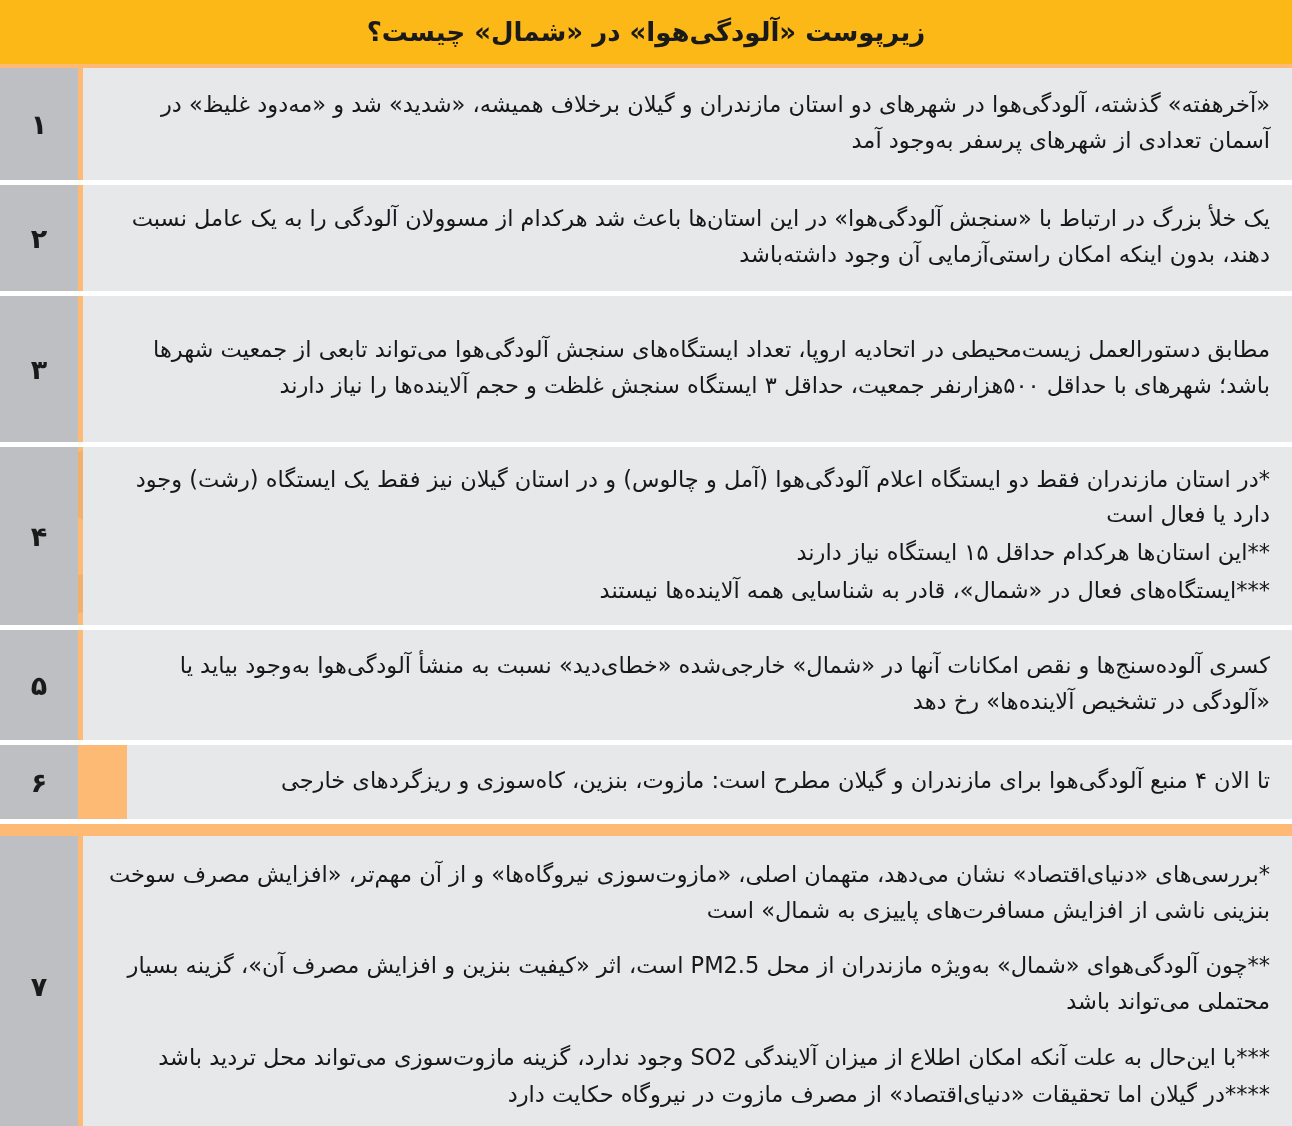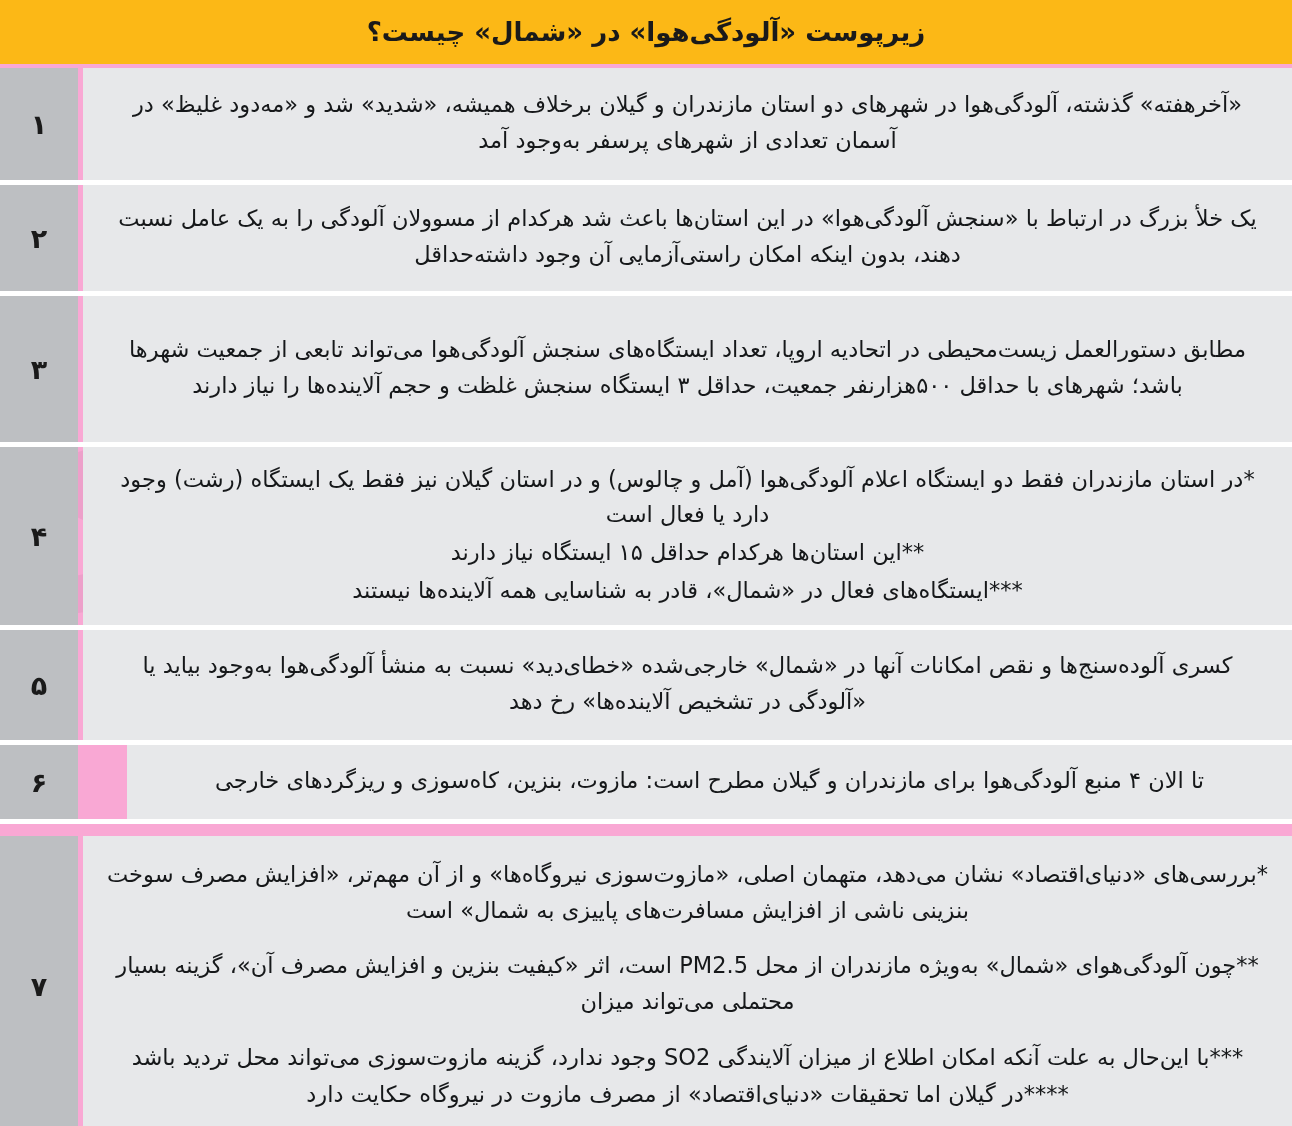--- a/index.html
+++ b/index.html
@@ -12,21 +12,21 @@
     background: #ffffff;
     font-family: "DejaVu Sans", "Liberation Sans", sans-serif;
     overflow: hidden;
   }
 
   .infographic {
     position: relative;
     width: 1292px;
     height: 1126px;
     box-sizing: border-box;
-    background: #f9a8d4;
+    background: #fdba74;
     display: flex;
     flex-direction: column;
   }
 
   
   .watermark {
     position: absolute;
     left: 90px;
     top: 330px;
     width: 620px;
@@ -112,21 +112,20 @@
     font-size: 27px;
     font-weight: 600;
     color: #1a1a1a;
     line-height: 1;
   }
 
   .para {
     font-size: 22.5px;
     line-height: 1.58;
     color: #16181a;
-    text-align: center;
     font-weight: 500;
     margin: 0;
     direction: rtl;
     word-spacing: 0px;
   }
   .para + .para {
     margin-top: 2px;
   }
   .para.spaced + .para.spaced {
     margin-top: 20px;
@@ -158,21 +157,21 @@
       <div class="cell-text">
         <p class="para">«آخرهفته» گذشته، آلودگی‌هوا در شهرهای دو استان مازندران و گیلان برخلاف همیشه، «شدید» شد و «مه‌دود غلیظ» در آسمان تعدادی از شهرهای پرسفر به‌وجود آمد</p>
       </div>
       <div class="cell-num">
         <span class="num-label">۱</span>
       </div>
     </div>
 
     <div class="row r2">
       <div class="cell-text">
-        <p class="para">یک خلأ بزرگ در ارتباط با «سنجش آلودگی‌هوا» در این استان‌ها باعث شد هرکدام از مسوولان آلودگی را به یک عامل نسبت دهند، بدون اینکه امکان راستی‌آزمایی آن وجود داشته‌حداقل</p>
+        <p class="para">یک خلأ بزرگ در ارتباط با «سنجش آلودگی‌هوا» در این استان‌ها باعث شد هرکدام از مسوولان آلودگی را به یک عامل نسبت دهند، بدون اینکه امکان راستی‌آزمایی آن وجود داشته‌باشد</p>
       </div>
       <div class="cell-num">
         <span class="num-label">۲</span>
       </div>
     </div>
 
     <div class="row r3">
       <div class="cell-text">
         <p class="para">مطابق دستورالعمل زیست‌محیطی در اتحادیه اروپا، تعداد ایستگاه‌های سنجش آلودگی‌هوا می‌تواند تابعی از جمعیت شهرها باشد؛ شهرهای با حداقل ۵۰۰هزارنفر جمعیت، حداقل ۳ ایستگاه سنجش غلظت و حجم آلاینده‌ها را نیاز دارند</p>
       </div>
@@ -206,21 +205,21 @@
         <p class="para">تا الان ۴ منبع آلودگی‌هوا برای مازندران و گیلان مطرح است: مازوت، بنزین، کاه‌سوزی و ریزگردهای خارجی</p>
       </div>
       <div class="cell-num">
         <span class="num-label">۶</span>
       </div>
     </div>
 
     <div class="row r7">
       <div class="cell-text">
         <p class="para spaced">*بررسی‌های «دنیای‌اقتصاد» نشان می‌دهد، متهمان اصلی، «مازوت‌سوزی نیروگاه‌ها» و از آن مهم‌تر، «افزایش مصرف سوخت بنزینی ناشی از افزایش مسافرت‌های پاییزی به شمال» است</p>
-        <p class="para spaced">**چون آلودگی‌هوای «شمال» به‌ویژه مازندران از محل PM2.5 است، اثر «کیفیت بنزین و افزایش مصرف آن»، گزینه بسیار محتملی می‌تواند میزان</p>
+        <p class="para spaced">**چون آلودگی‌هوای «شمال» به‌ویژه مازندران از محل PM2.5 است، اثر «کیفیت بنزین و افزایش مصرف آن»، گزینه بسیار محتملی می‌تواند باشد</p>
         <p class="para spaced">***با این‌حال به علت آنکه امکان اطلاع از میزان آلایندگی SO2 وجود ندارد، گزینه مازوت‌سوزی می‌تواند محل تردید باشد</p>
         <p class="para">****در گیلان اما تحقیقات «دنیای‌اقتصاد» از مصرف مازوت در نیروگاه حکایت دارد</p>
       </div>
       <div class="cell-num">
         <span class="num-label">۷</span>
       </div>
     </div>
 
   </div>
 </div>

